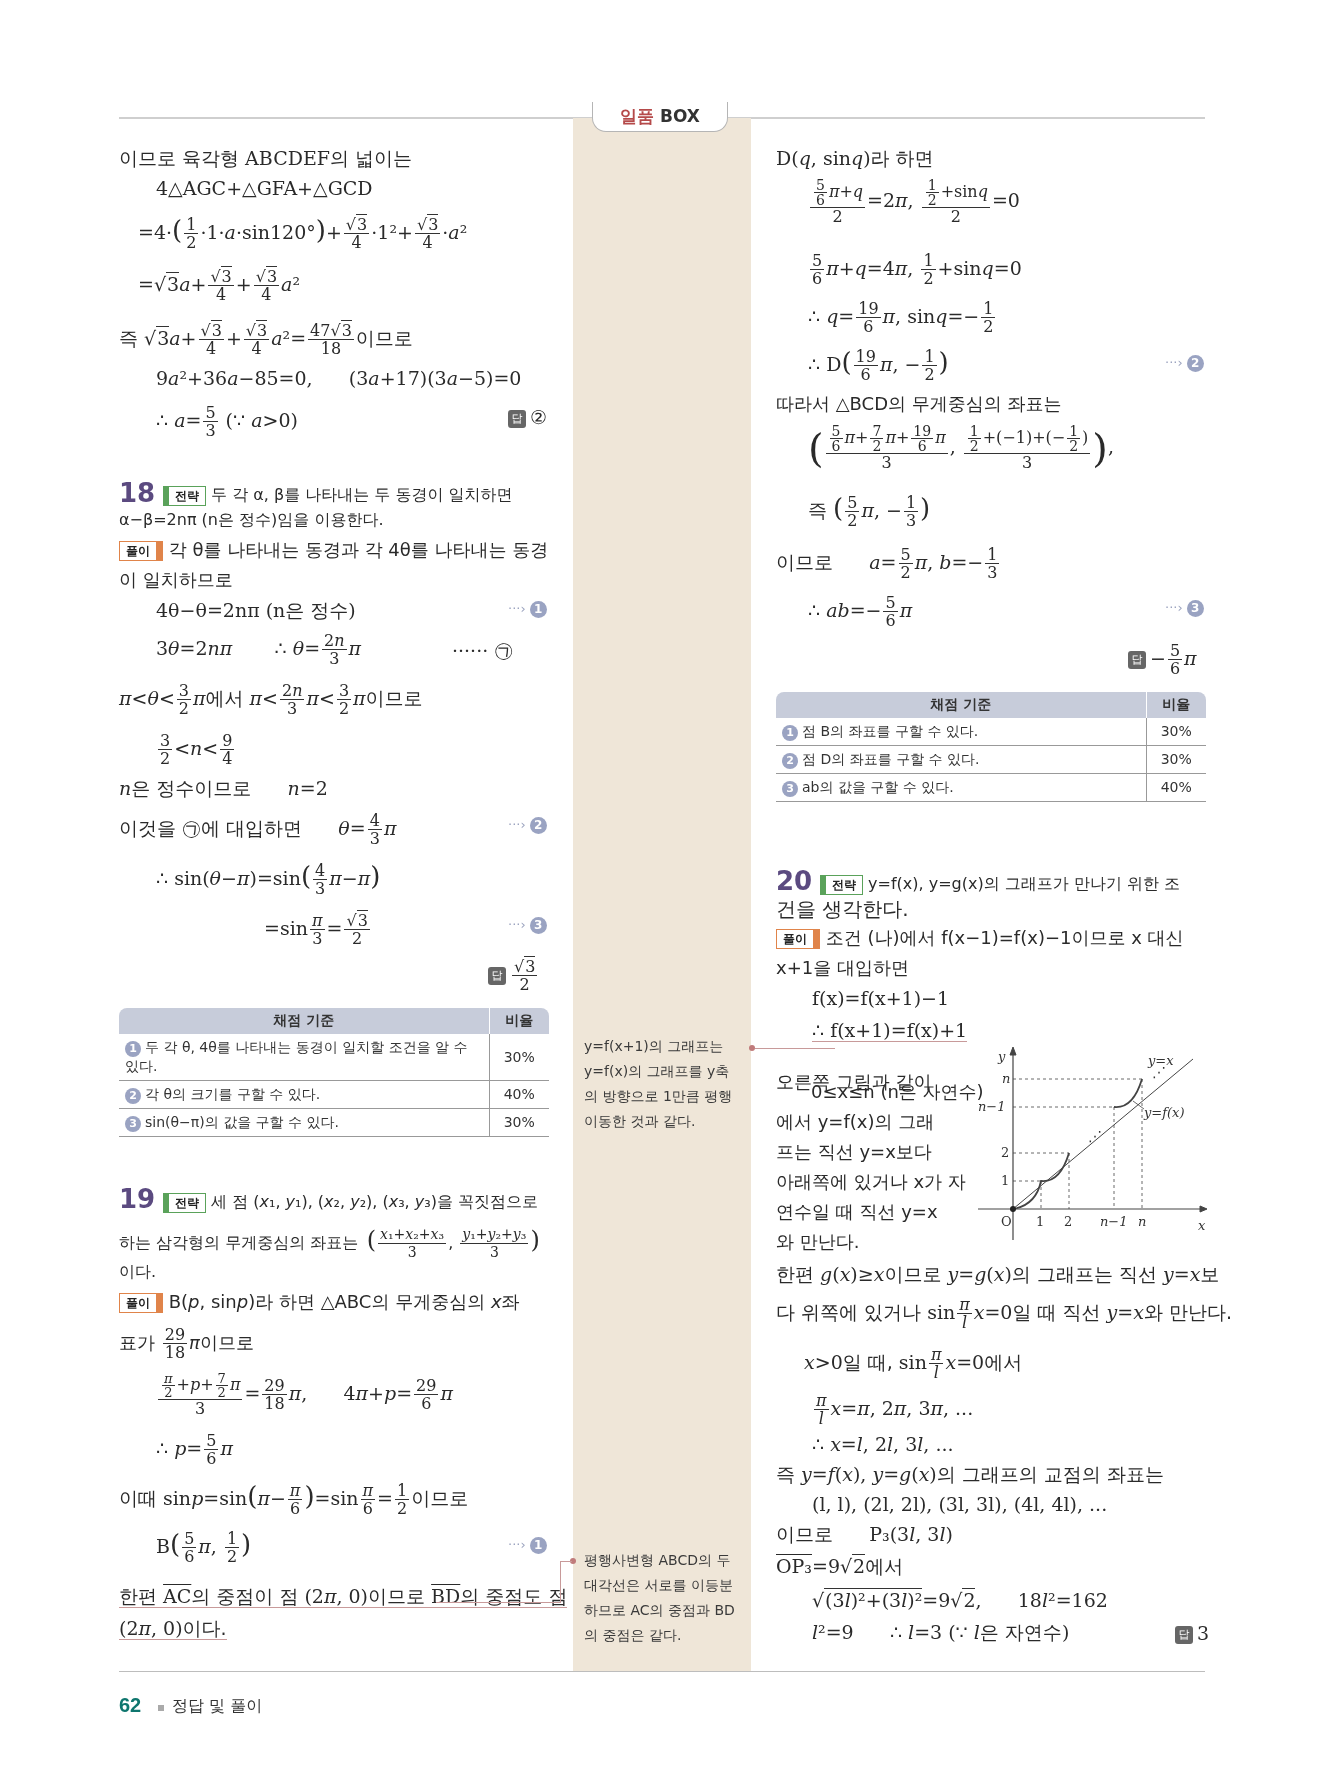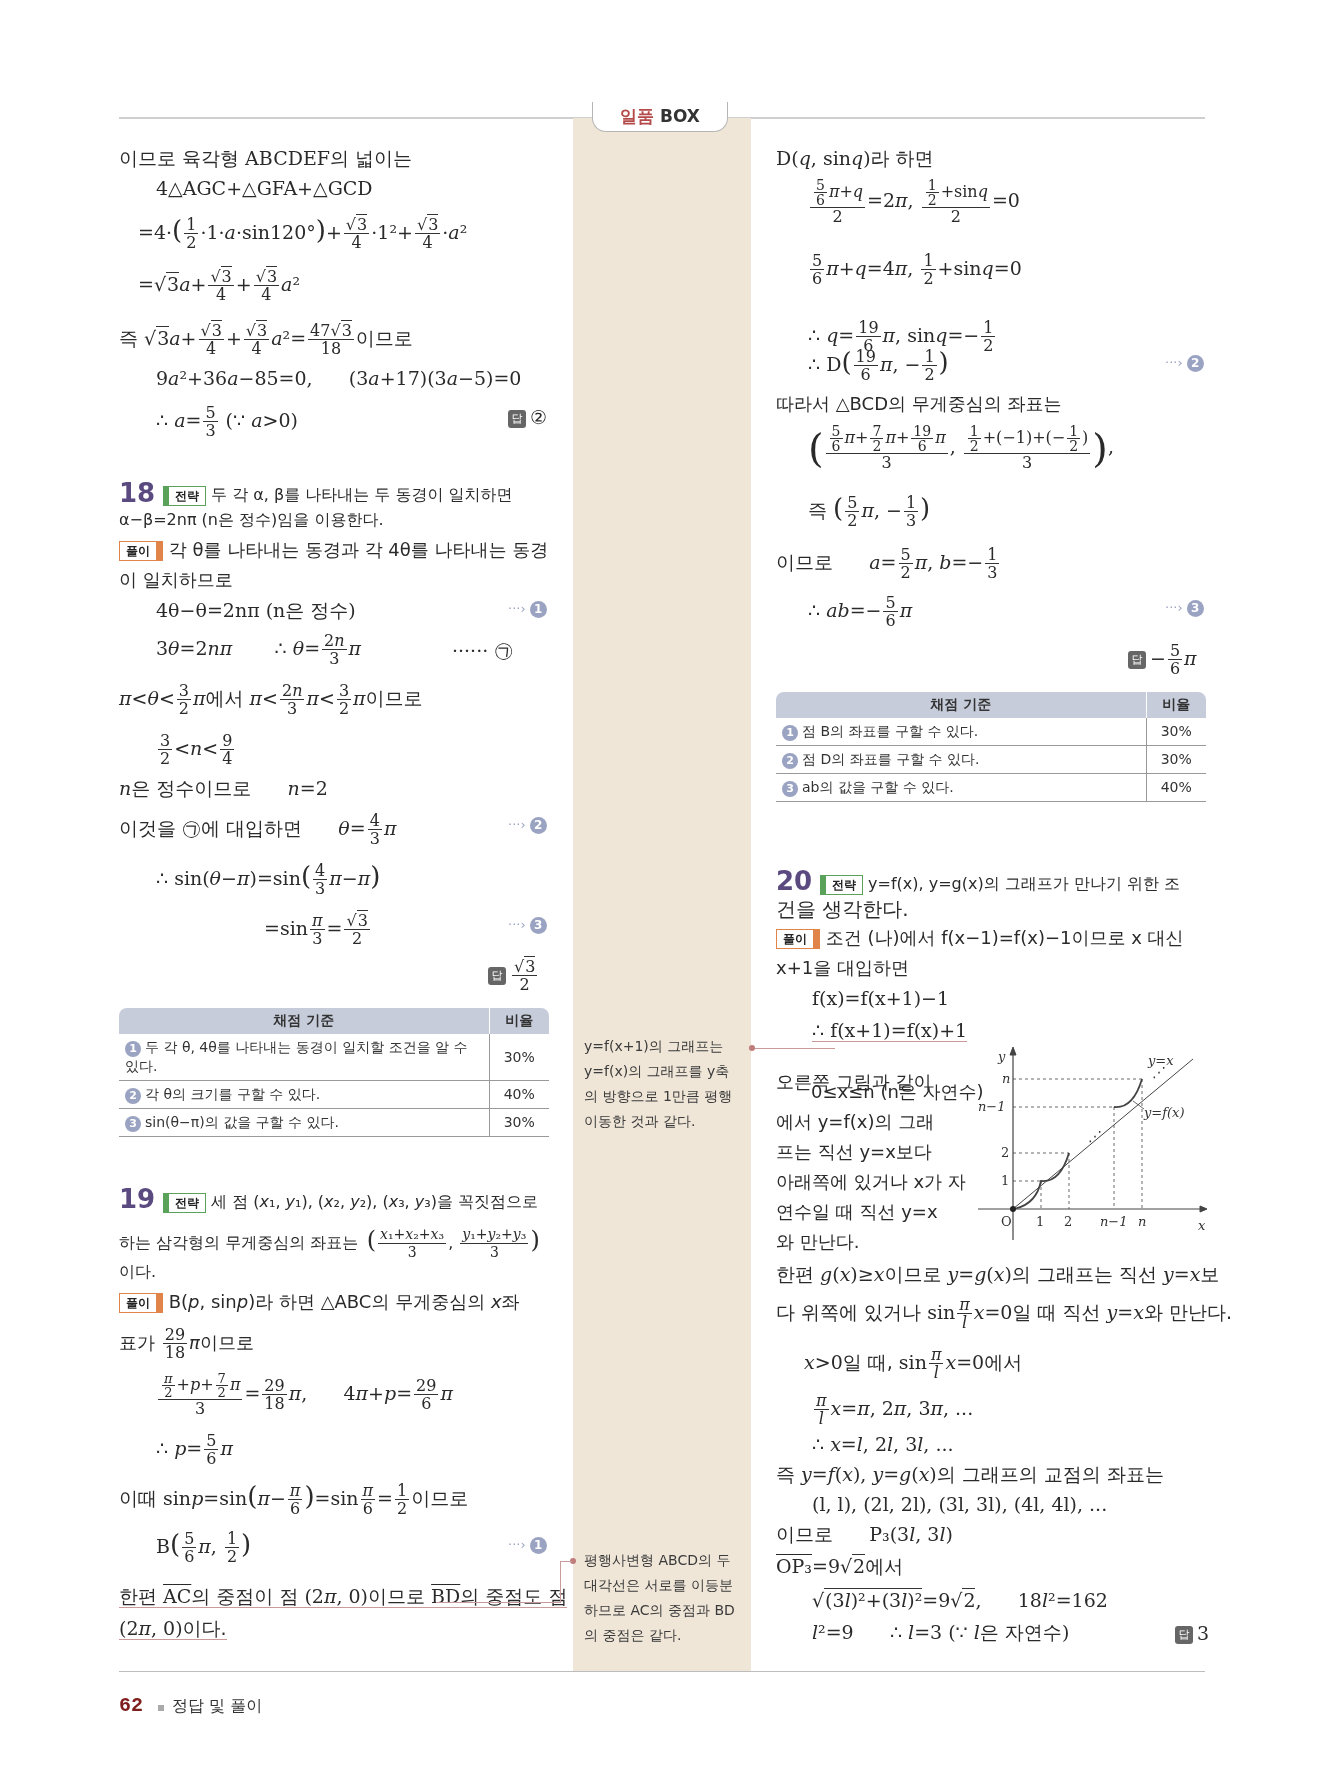--- a/index.html
+++ b/index.html
@@ -32,21 +32,21 @@
   table.grade th { background: #c7ccda; font-weight: bold; height: 26px; font-size: 14px; }
   table.grade th:first-child { border-top-left-radius: 8px; }
   table.grade th:last-child { border-top-right-radius: 8px; border-left: 1px solid #fff; }
   table.grade td { border-bottom: 1px solid #999; padding: 4px 6px; line-height: 19px; }
   table.grade td.pct { border-left: 1px solid #999; text-align: center; width: 60px; }
   table.grade .c { display: inline-block; width: 16px; height: 16px; border-radius: 50%; background: #9aa3c2; color: #fff; text-align: center; font-size: 11px; line-height: 16px; font-weight: bold; margin-right: 4px; }
   .note { position: absolute; font-family: "DejaVu Sans", sans-serif; font-size: 14px; line-height: 25px; color: #3a3a3a; width: 158px; }
   .connector { position: absolute; height: 1px; background: #c89a9a; }
   .dot { position: absolute; width: 6px; height: 6px; border-radius: 50%; background: #c07b7b; }
   .ul { border-bottom: 1px solid #c89a9a; }
-  .footer-num { position: absolute; left: 119px; top: 1694px; font-family: Liberation Mono, monospace; font-weight: bold; font-size: 20px; color: #7f1d1d; }
+  .footer-num { position: absolute; left: 119px; top: 1694px; font-family: Liberation Sans, sans-serif; font-weight: bold; font-size: 20px; color: #0f766e; }
   .footer-sep { position: absolute; left: 158px; top: 1705px; width: 6px; height: 6px; background: #aaa; }
   .footer-txt { position: absolute; left: 172px; top: 1696px; font-family: "DejaVu Sans", sans-serif; font-size: 16px; color: #333; }
 </style>
 </head>
 <body>
 
 <div class="topline"></div>
 <div class="midbox"></div>
 <div class="boxtab"><span class="red">일품</span> <span class="blk">BOX</span></div>
 
@@ -126,21 +126,21 @@
 <div class="note" style="left:584px;top:1548px;">평행사변형 ABCD의 두 대각선은 서로를 이등분하므로 AC의 중점과 BD의 중점은 같다.</div>
 <div class="dot" style="left:570px;top:1558px;"></div>
 <div class="connector" style="left:560px;top:1561px;width:12px;"></div>
 <div class="abs" style="left:560px;top:1561px;width:1px;height:42px;background:#c89a9a;"></div>
 <div class="abs" style="left:436px;top:1602px;width:125px;height:1px;background:#c89a9a;"></div>
 
 <div>
   <div class="line" style="left:776px;top:146px;">D(<i>q</i>, sin<i>q</i>)<span class="kr">라 하면</span></div>
   <div class="line" style="left:808px;top:178px;"><span class="frac"><span class="num"><span class="frac" style="font-size:14px;line-height:14px"><span class="num">5</span><span>6</span></span><i>π</i>+<i>q</i></span><span>2</span></span>=2<i>π</i>, <span class="frac"><span class="num"><span class="frac" style="font-size:14px;line-height:14px"><span class="num">1</span><span>2</span></span>+sin<i>q</i></span><span>2</span></span>=0</div>
   <div class="line" style="left:808px;top:252px;"><span class="frac"><span class="num">5</span><span>6</span></span><i>π</i>+<i>q</i>=4<i>π</i>, <span class="frac"><span class="num">1</span><span>2</span></span>+sin<i>q</i>=0</div>
-  <div class="line" style="left:808px;top:300px;margin-top:19px;">∴ <i>q</i>=<span class="frac"><span class="num">19</span><span>6</span></span><i>π</i>, sin<i>q</i>=−<span class="frac"><span class="num">1</span><span>2</span></span></div>
+  <div class="line" style="left:808px;top:300px;">∴ <i>q</i>=<span class="frac"><span class="num">19</span><span>6</span></span><i>π</i>, sin<i>q</i>=−<span class="frac"><span class="num">1</span><span>2</span></span></div>
   <div class="line" style="left:808px;top:348px;">∴ D<span style="font-size:26px">(</span><span class="frac"><span class="num">19</span><span>6</span></span><i>π</i>, −<span class="frac"><span class="num">1</span><span>2</span></span><span style="font-size:26px">)</span></div>
   <div class="step" style="left:1165px;top:355px;">···› <span class="c">2</span></div>
   <div class="line kr" style="left:776px;top:392px;font-size:18px;">따라서 △BCD의 무게중심의 좌표는</div>
   <div class="line" style="left:808px;top:424px;"><span style="font-size:40px;vertical-align:middle">(</span><span class="frac"><span class="num"><span class="frac" style="font-size:14px;line-height:14px"><span class="num">5</span><span>6</span></span><i>π</i>+<span class="frac" style="font-size:14px;line-height:14px"><span class="num">7</span><span>2</span></span><i>π</i>+<span class="frac" style="font-size:14px;line-height:14px"><span class="num">19</span><span>6</span></span><i>π</i></span><span>3</span></span>, <span class="frac"><span class="num"><span class="frac" style="font-size:14px;line-height:14px"><span class="num">1</span><span>2</span></span>+(−1)+(−<span class="frac" style="font-size:14px;line-height:14px"><span class="num">1</span><span>2</span></span>)</span><span>3</span></span><span style="font-size:40px;vertical-align:middle">)</span>,</div>
   <div class="line" style="left:808px;top:494px;"><span class="kr">즉 </span><span style="font-size:26px">(</span><span class="frac"><span class="num">5</span><span>2</span></span><i>π</i>, −<span class="frac"><span class="num">1</span><span>3</span></span><span style="font-size:26px">)</span></div>
   <div class="line" style="left:776px;top:546px;"><span class="kr">이므로</span>&nbsp;&nbsp;&nbsp;&nbsp;&nbsp;&nbsp;<i>a</i>=<span class="frac"><span class="num">5</span><span>2</span></span><i>π</i>, <i>b</i>=−<span class="frac"><span class="num">1</span><span>3</span></span></div>
   <div class="line" style="left:808px;top:594px;">∴ <i>ab</i>=−<span class="frac"><span class="num">5</span><span>6</span></span><i>π</i></div>
   <div class="step" style="left:1165px;top:600px;">···› <span class="c">3</span></div>
   <div class="ans" style="left:1128px;top:642px;"><span class="ab">답</span>−<span class="frac"><span class="num">5</span><span>6</span></span><i>π</i></div>
 

